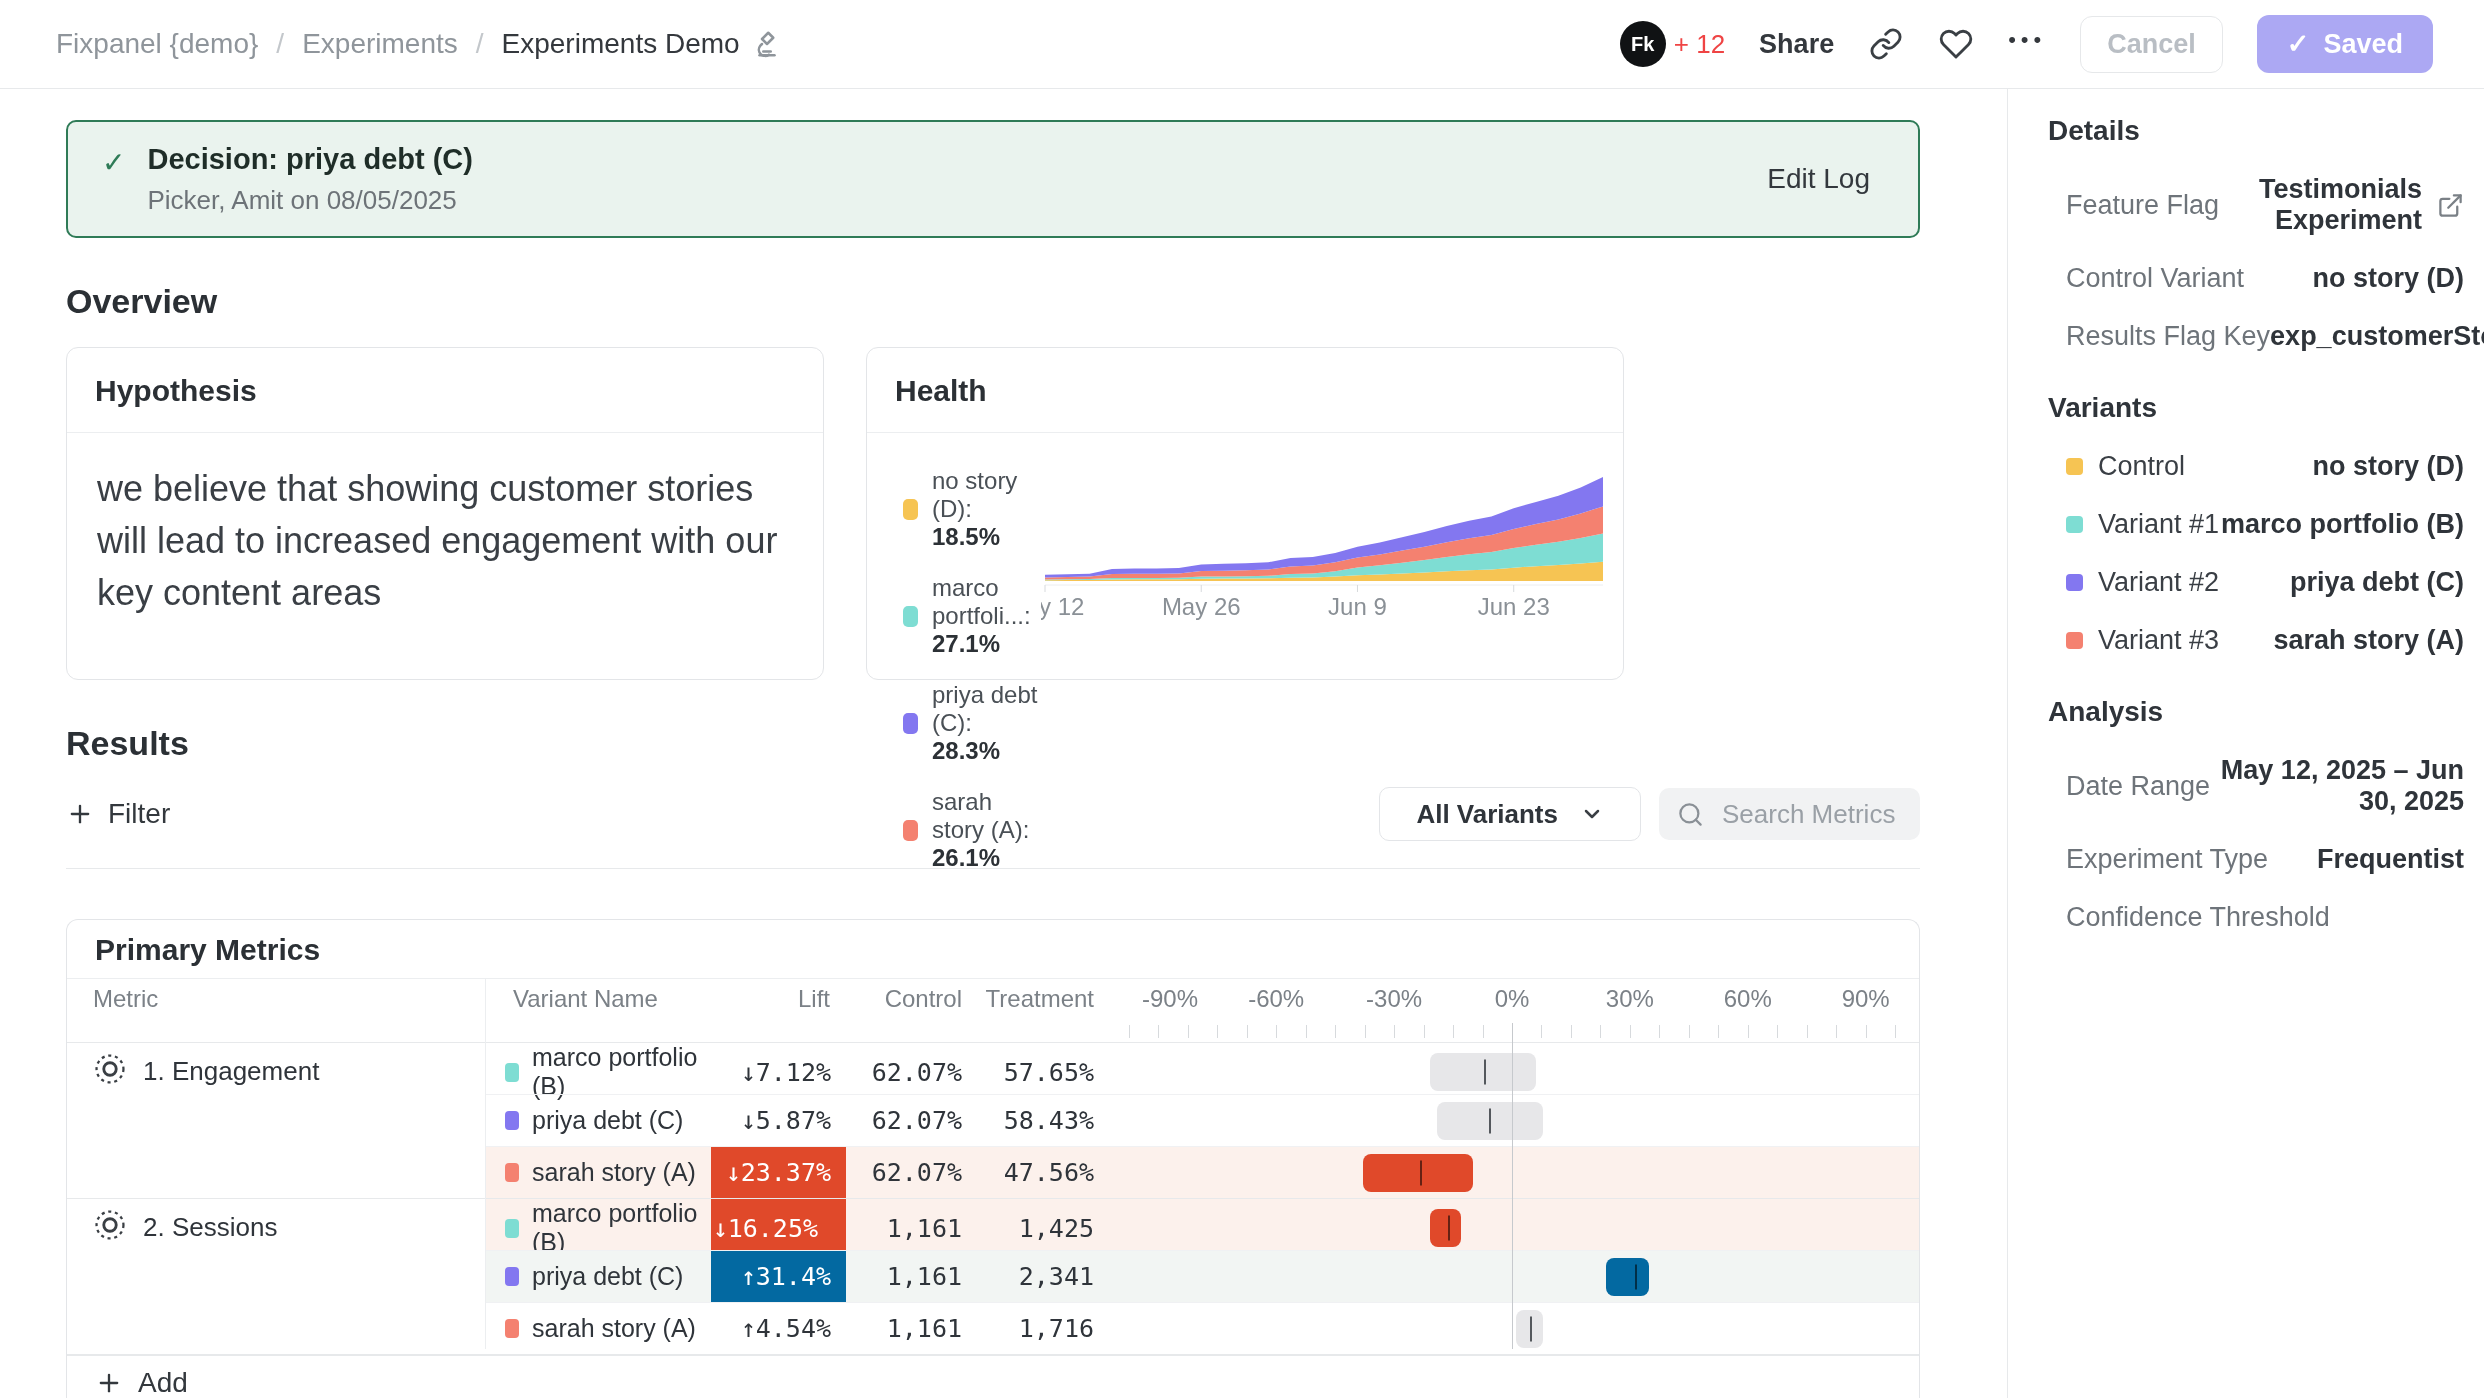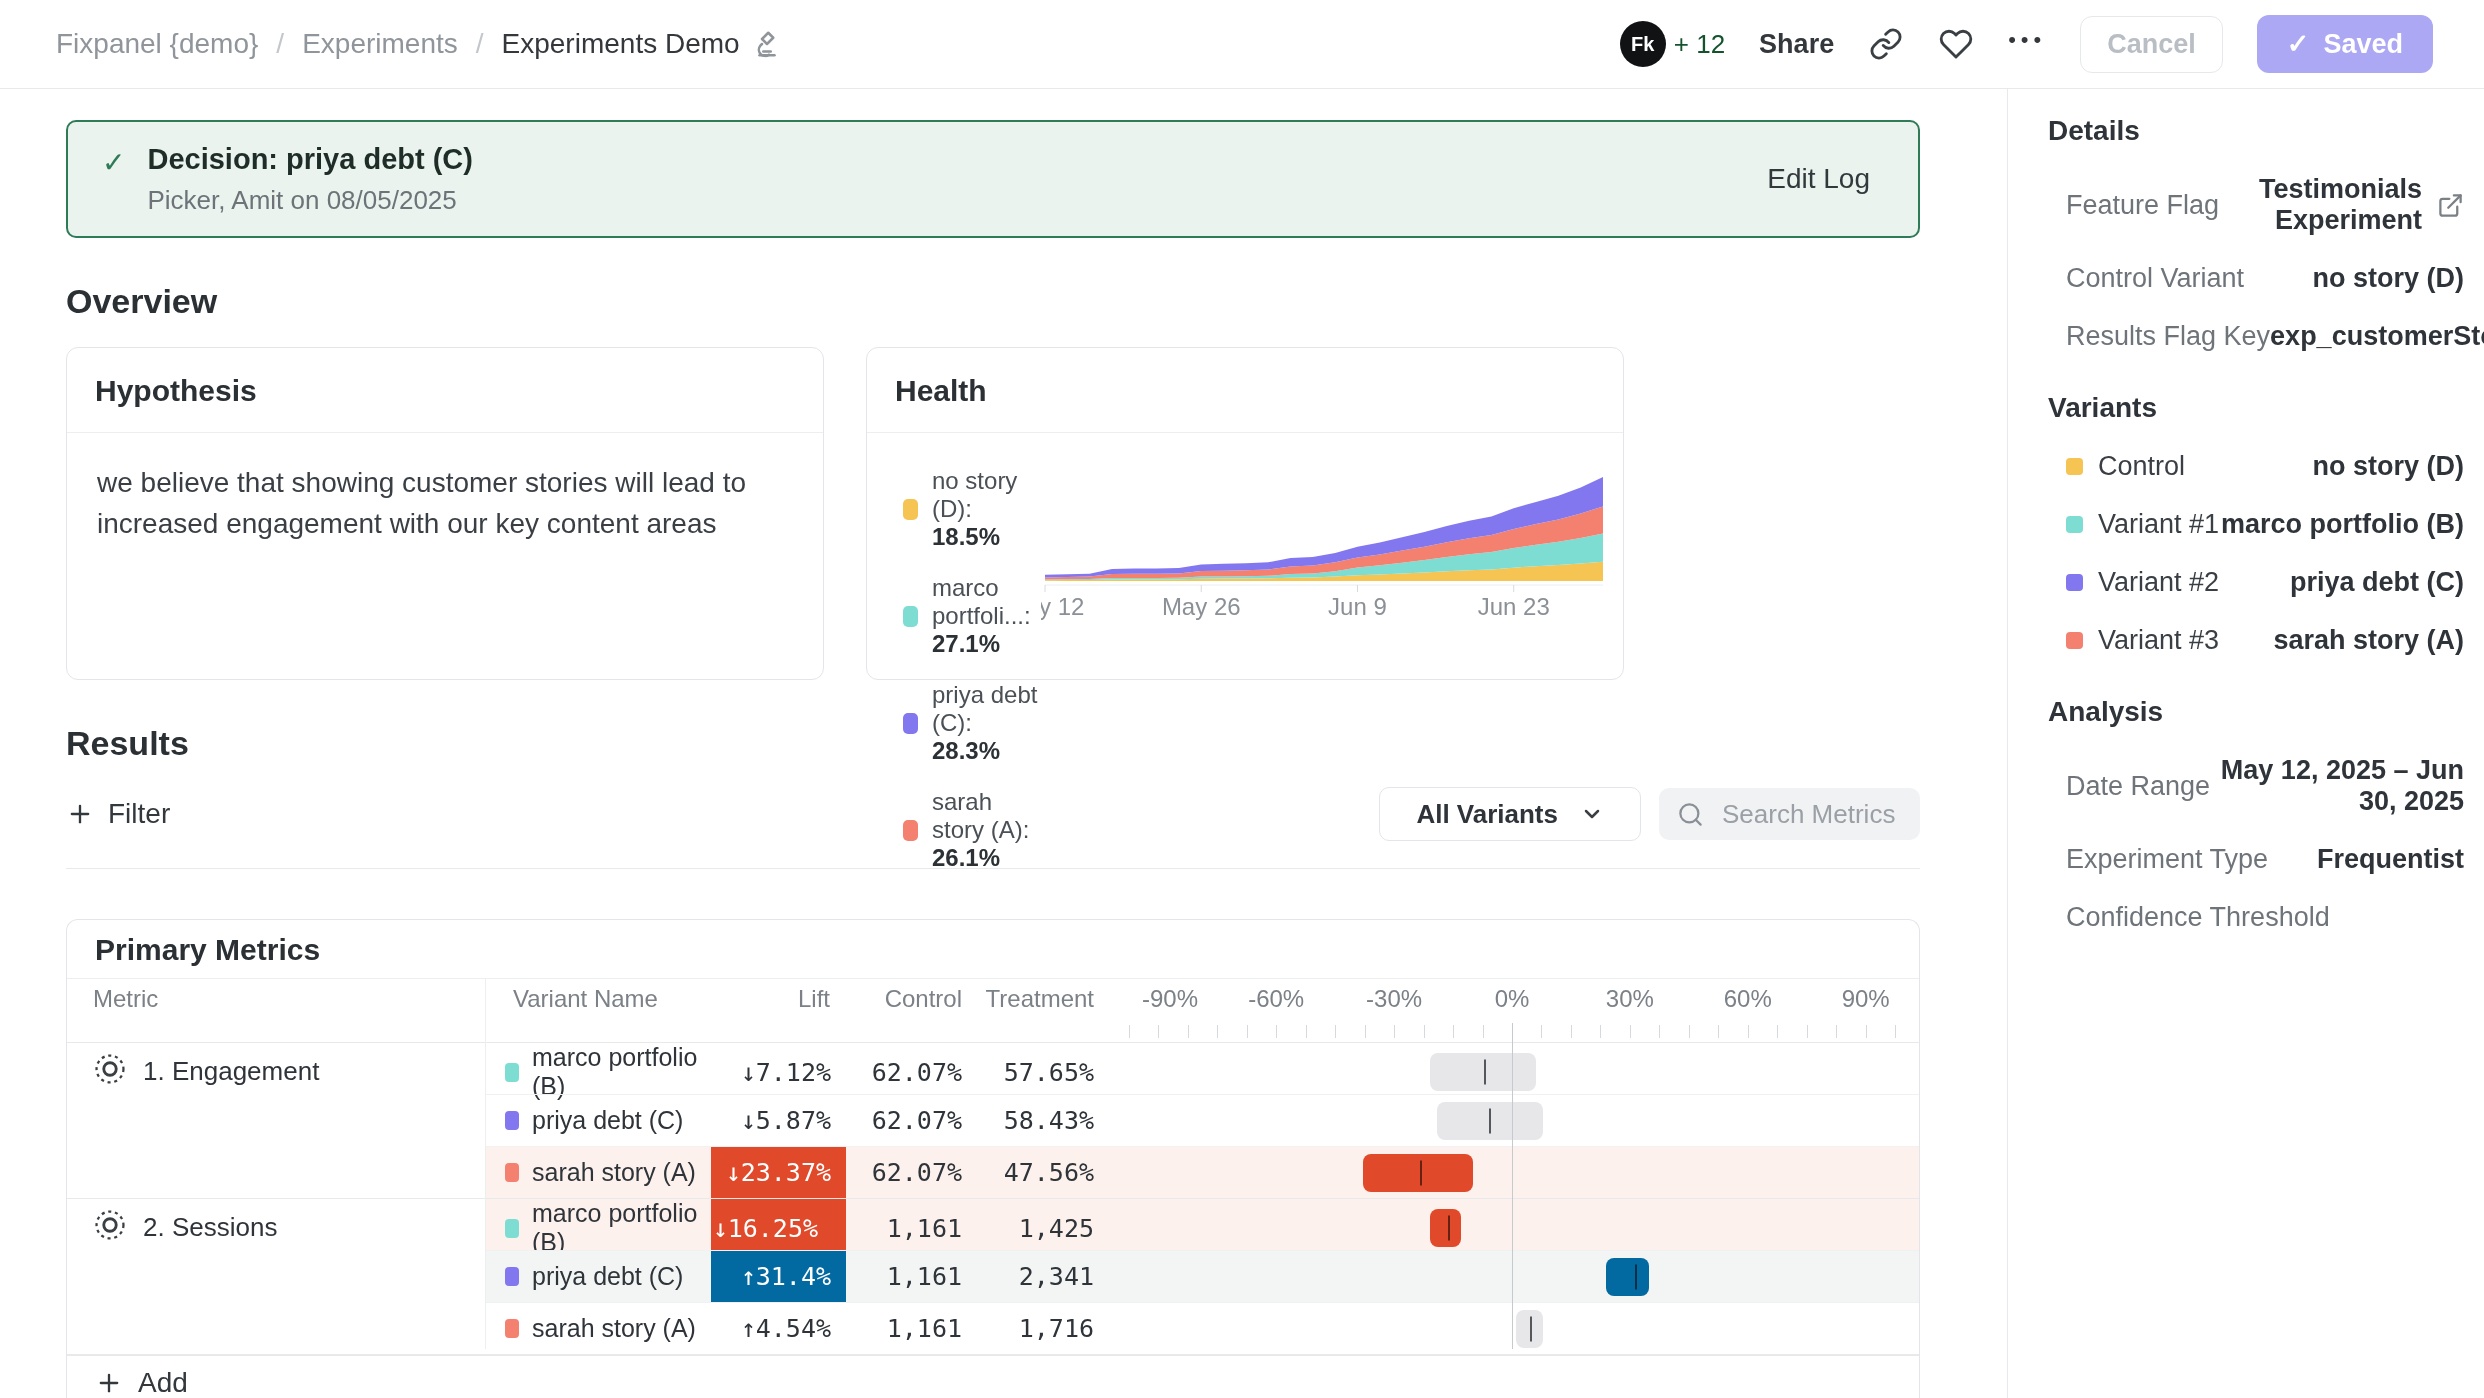--- a/index.html
+++ b/index.html
@@ -10,21 +10,21 @@
   
   .topbar{height:88px;border-bottom:1px solid #e7e9eb;display:flex;align-items:center;padding:0 51px 0 56px;}
   .crumbs{display:flex;align-items:center;gap:18px;font-size:28px;}
   .crumb{color:#8f959b;cursor:pointer;}
   .crumb-sep{color:#c3c7cb;}
   .crumb-current{color:#34383d;font-weight:500;display:flex;align-items:center;gap:12px;}
   .top-actions{margin-left:auto;display:flex;align-items:center;gap:34px;}
   .avatar-group{display:flex;align-items:center;gap:8px;}
   .avatar{width:46px;height:46px;border-radius:50%;background:#101214;color:#fff;display:flex;
           align-items:center;justify-content:center;font-weight:700;font-size:20px;}
-  .avatar-badge{font-size:26px;color:#14532d;}
+  .avatar-badge{font-size:26px;color:#ef4444;}
   .share-label{font-size:27px;font-weight:600;color:#34383d;cursor:pointer;}
   .icon-btn{width:36px;height:36px;color:#3a3f44;cursor:pointer;display:flex;align-items:center;justify-content:center;}
   .icon-btn svg{width:34px;height:34px;}
   .dots{font-size:22px;letter-spacing:5px;color:#34383d;cursor:pointer;padding-bottom:8px;}
   .btn-cancel{border:1px solid #e6e8ea;border-radius:12px;background:#fff;color:#b9bec4;
               font-size:27px;font-weight:600;padding:12px 26px;cursor:pointer;font-family:inherit;}
   .btn-saved{border:none;border-radius:12px;background:#aca8f3;color:#fff;display:flex;align-items:center;gap:14px;
              font-size:27px;font-weight:600;padding:13px 30px;cursor:pointer;font-family:inherit;}
 
   
@@ -40,21 +40,21 @@
   .banner-title{font-size:29px;font-weight:700;color:#1f2d28;}
   .banner-sub{font-size:26px;color:#6d7378;}
   .banner-action{margin-left:auto;font-size:28px;color:#33383d;cursor:pointer;}
 
   .h2{font-size:34px;font-weight:700;color:#2b3035;margin:44px 0 0 0;}
 
   
   .cards-row{display:flex;gap:42px;margin-top:26px;}
   .card{width:758px;height:333px;border:1px solid #e3e5e8;border-radius:12px;box-sizing:border-box;background:#fff;}
   .card-title{font-size:30px;font-weight:700;color:#2b3035;padding:26px 28px 24px;border-bottom:1px solid #eceef0;}
-  .hyp-body{padding:30px 30px;font-size:28px;line-height:1.45;color:#3a3f45;max-width:850px;}
+  .hyp-body{padding:30px 30px;font-size:36px;line-height:1.45;color:#3a3f45;max-width:850px;}
   .health-body{display:flex;padding:0 16px 0 36px;}
   .legend{width:286px;margin-top:34px;display:flex;flex-direction:column;gap:23px;}
   .legend-item{display:flex;align-items:center;gap:14px;font-size:24px;color:#4a5056;}
   .legend-chip{width:15px;height:21px;border-radius:5px;flex:none;}
   .legend-val{font-weight:700;color:#2c3136;}
   .health-chart-wrap{margin-top:30px;}
 
   
   .filter-row{margin-top:24px;display:flex;align-items:center;}
   .filter-btn{display:flex;align-items:center;gap:14px;font-size:28px;color:#33383d;cursor:pointer;}

